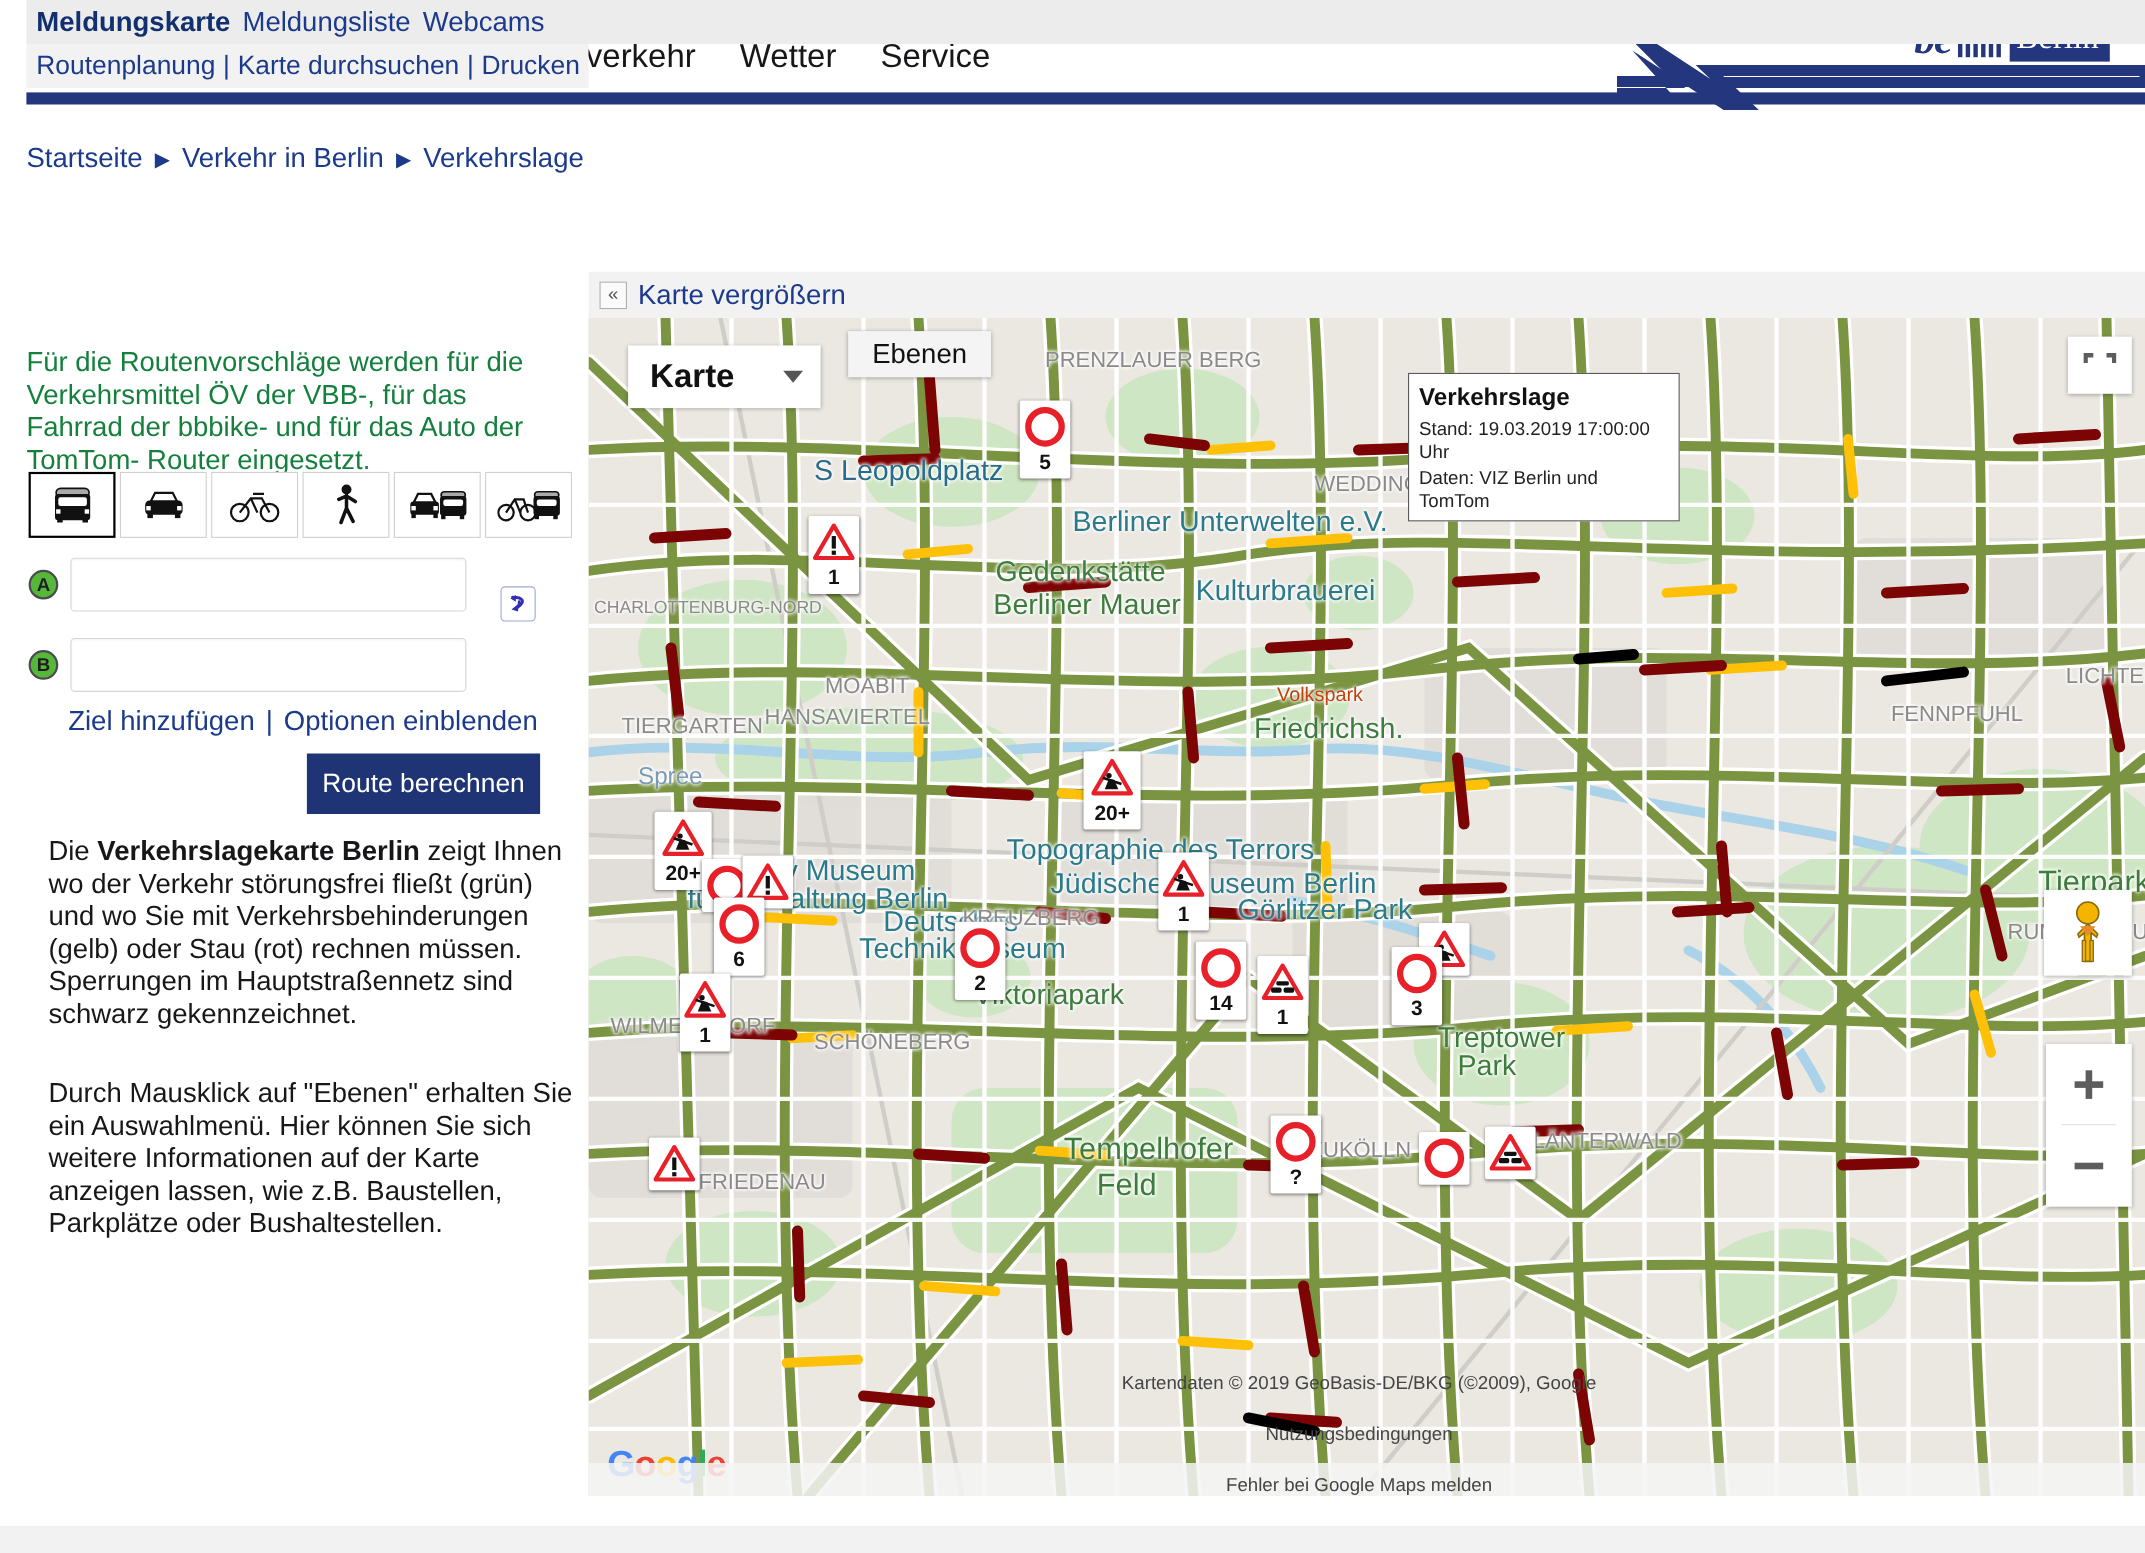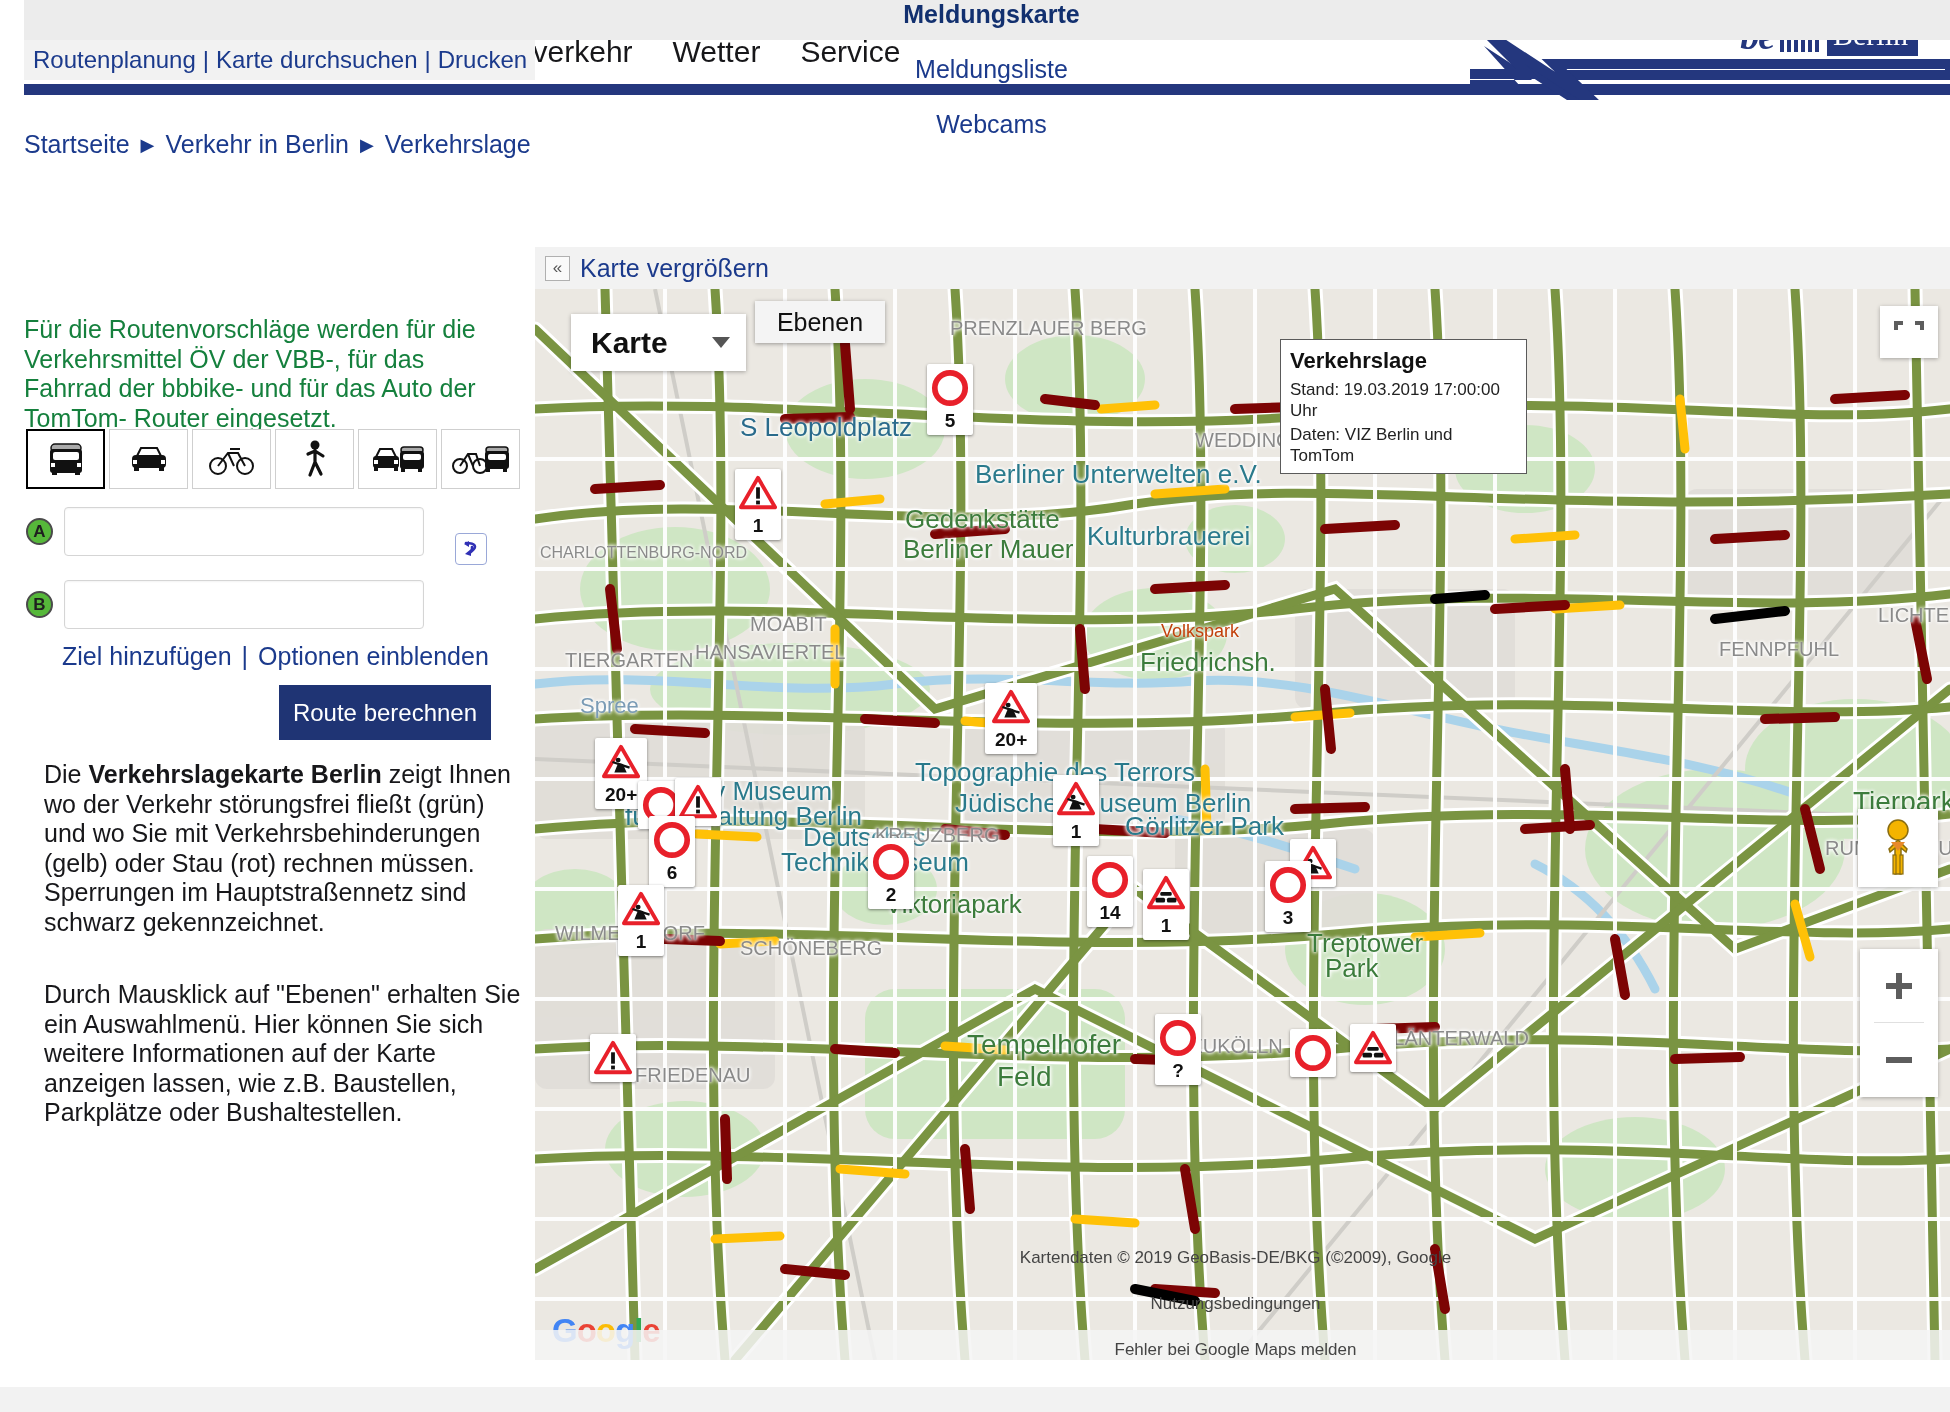--- a/index.html
+++ b/index.html
@@ -58,21 +58,21 @@
 
   
   #leftpanel {
     position:absolute; left:0px; top:207px; width:535px; height:1180px;
     background:#ffffff;
   }
   #tabbar {
     position:absolute; left:24px; top:0px; width:1926px; height:40px;
     background:#ececec;
   }
-  #tabbar-inner { display:flex; align-items:center; height:40px; padding-left:9px; gap:26px;flex-direction:column; }
+  #tabbar-inner { display:flex; align-items:center; height:40px; padding-left:9px; gap:11px; }
   .tabitem { font-size:25px; color:#1b3a8c; cursor:pointer; }
   .tabitem.active { font-weight:bold; color:#12306f; }
   #subtabbar {
     position:absolute; left:24px; top:40px; width:511px; height:40px;
     background:#f2f2f2;
   }
   #subtabbar-inner {
     display:flex; align-items:center; height:40px; padding-left:9px; gap:7px;
     font-size:24px; color:#1b3a8c;
   }
@@ -160,21 +160,21 @@
     background:#fff; box-shadow:0 1px 4px rgba(0,0,0,.3);
     display:flex; align-items:center; justify-content:space-between;
     padding:0 16px 0 20px; cursor:pointer;
   }
   #maptype-select .lbl { font-size:30px; font-weight:bold; color:#111; }
   #maptype-select .caret {
     width:0;height:0;border-left:9px solid transparent;border-right:9px solid transparent;
     border-top:11px solid #555;
   }
   #ebenen-btn {
-    position:absolute; left:220px; top:12px; width:130px; height:42px;
+    position:absolute; left:236px; top:12px; width:130px; height:42px;
     background:#f4f4f4; box-shadow:0 1px 4px rgba(0,0,0,.35);
     display:flex; align-items:center; justify-content:center; cursor:pointer;
   }
   #ebenen-btn span { font-size:25px; color:#111; }
 
   #fullscreen-btn {
     position:absolute; right:12px; top:17px; width:58px; height:52px;
     background:#fff; box-shadow:0 1px 4px rgba(0,0,0,.3);
     display:flex; align-items:center; justify-content:center; cursor:pointer;
   }

